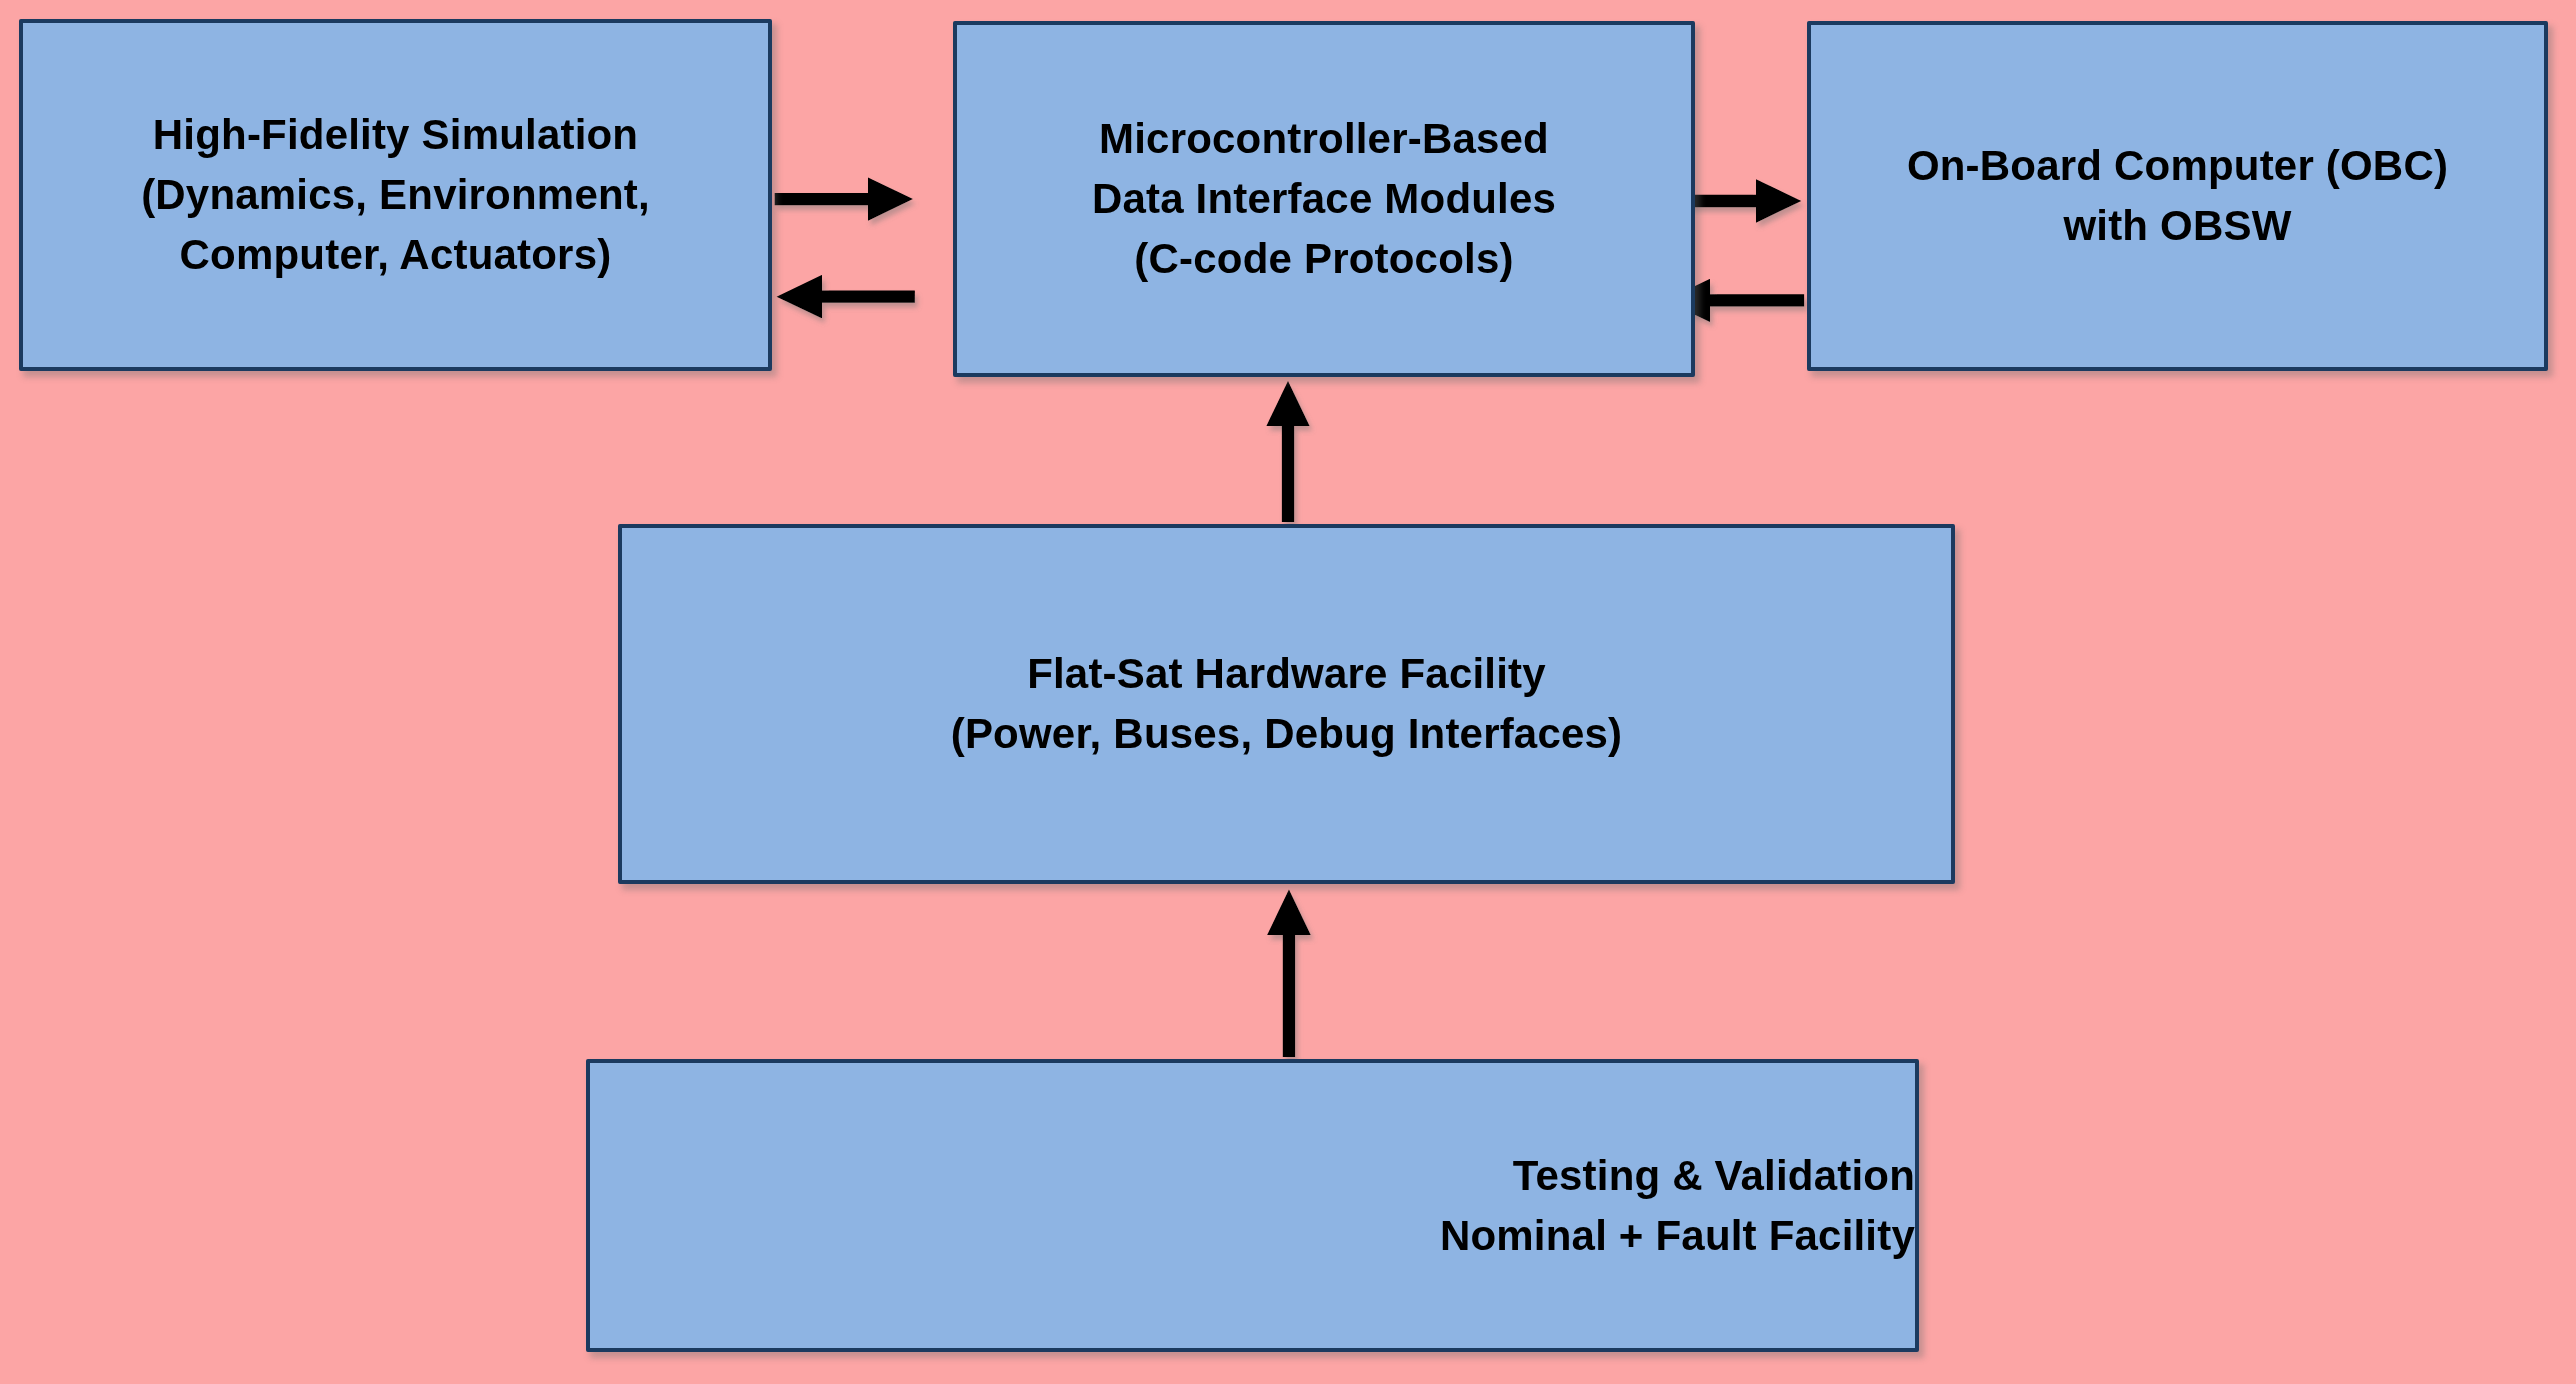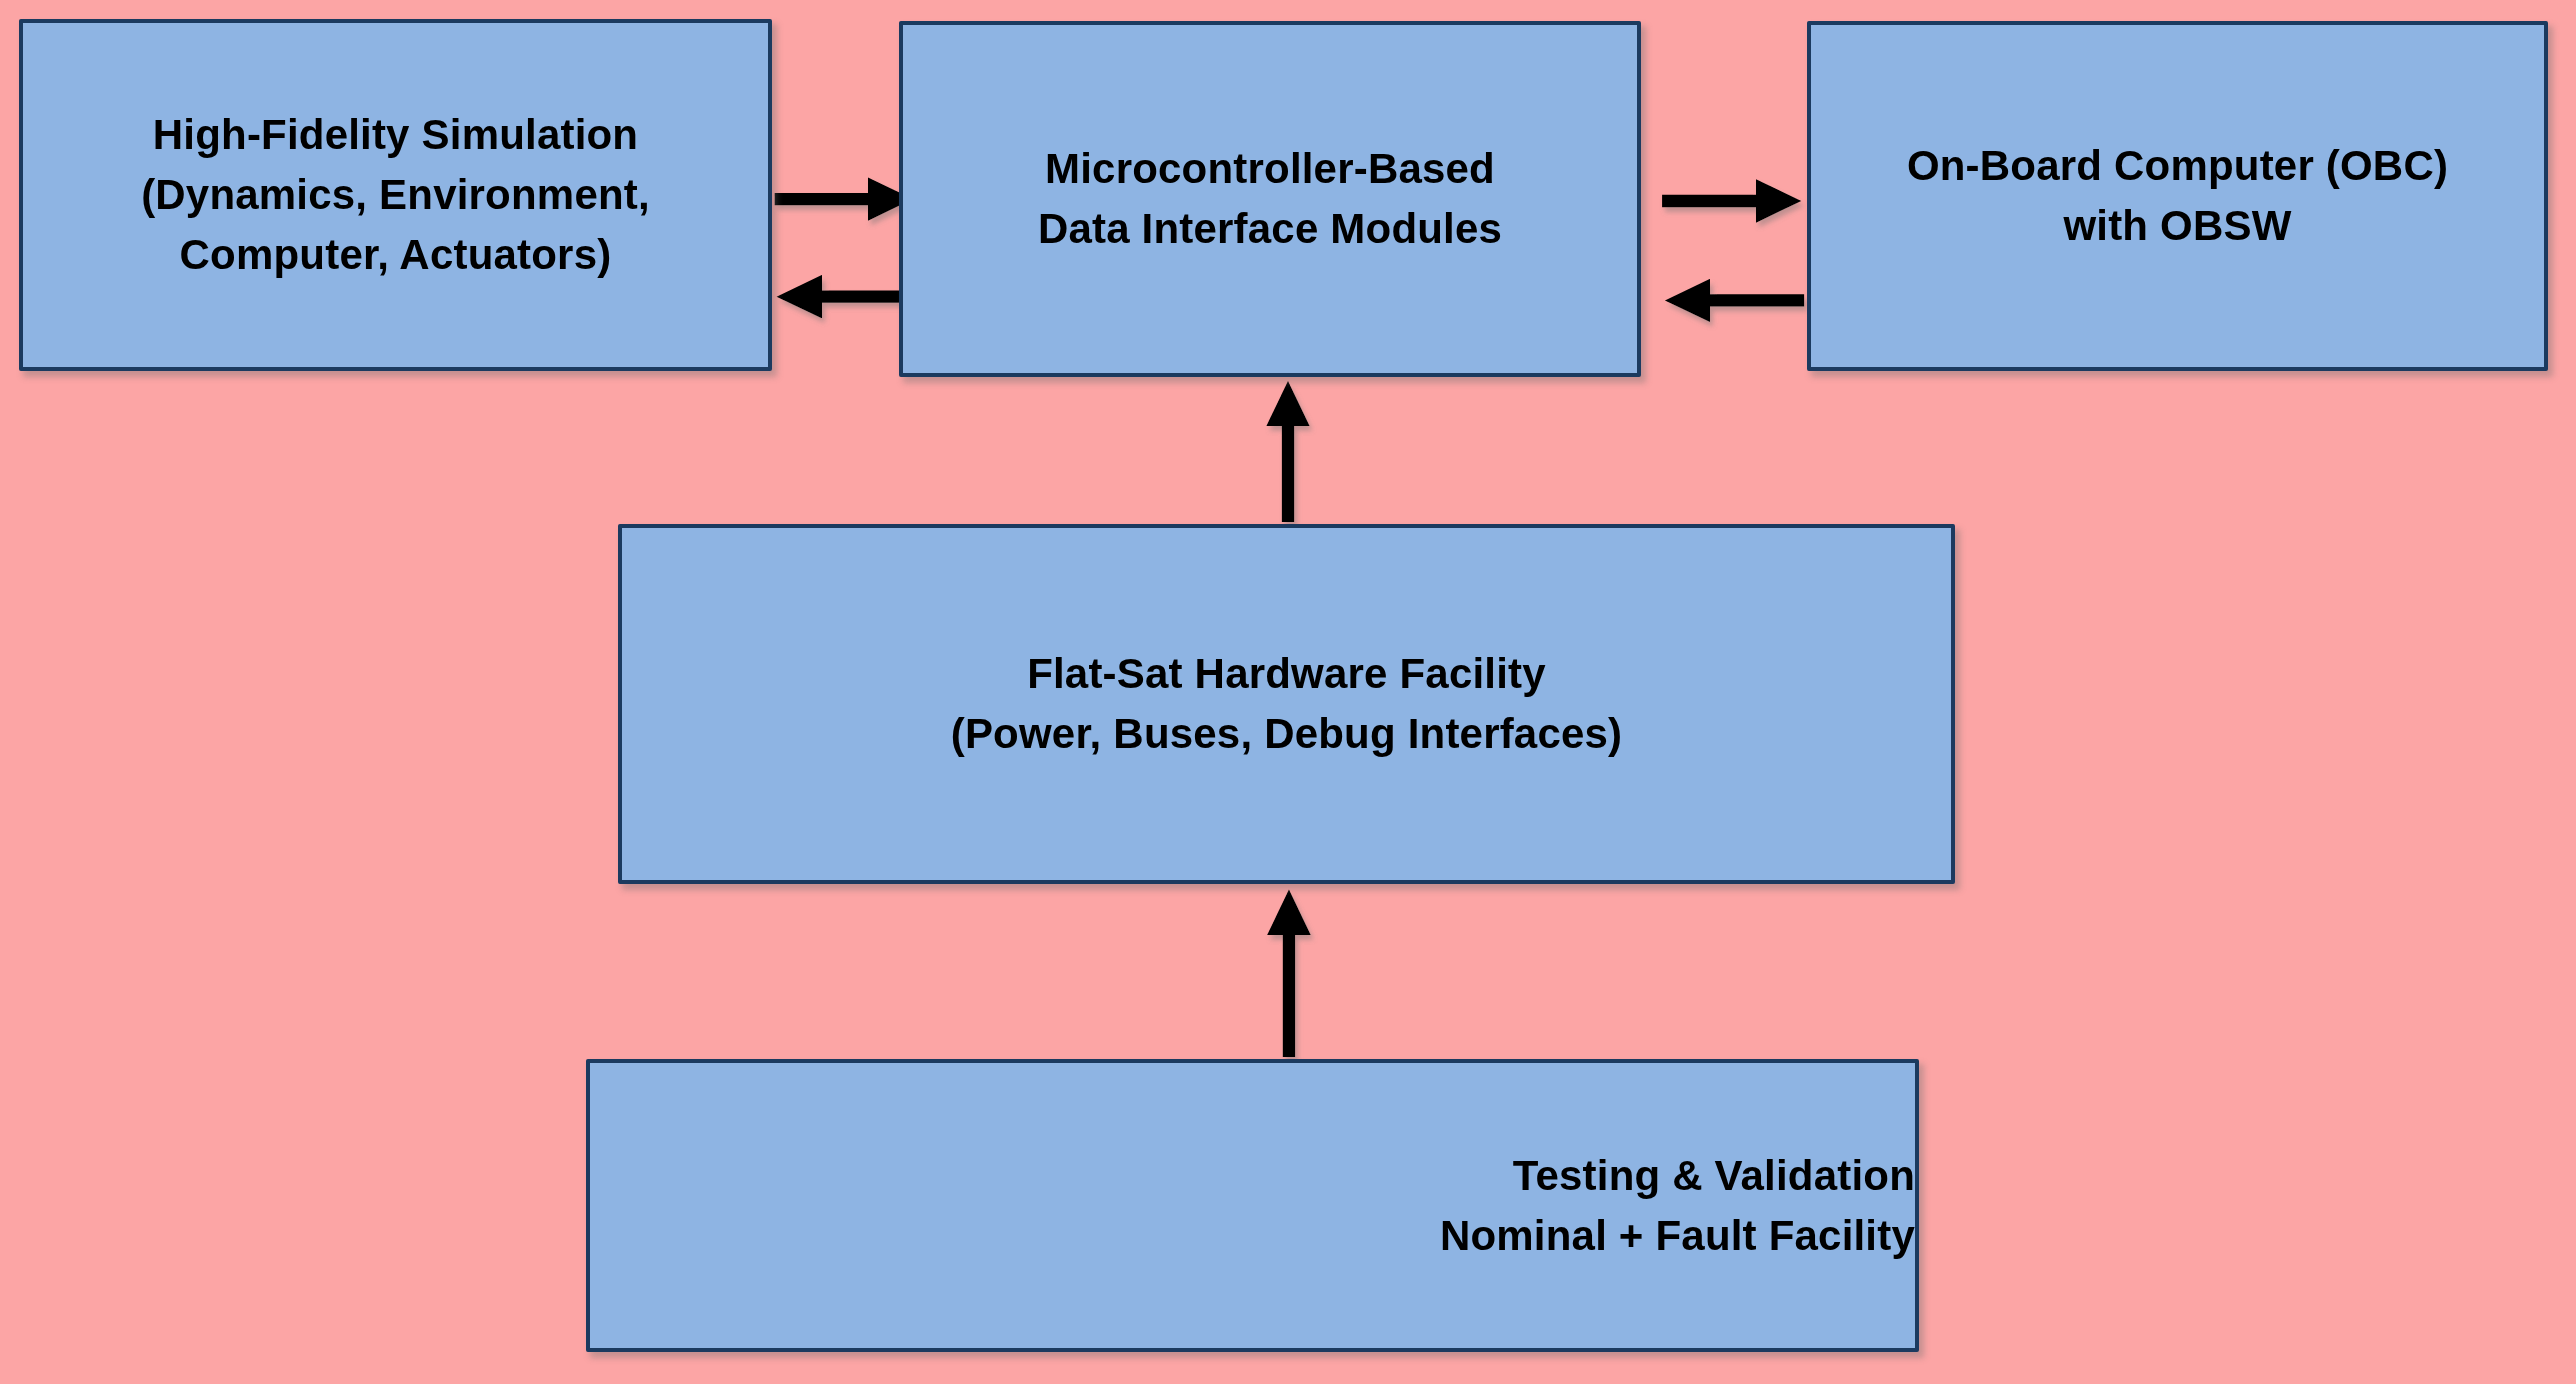--- a/index.html
+++ b/index.html
@@ -39,21 +39,21 @@
   .node .line {
     font-size: 42px;
     line-height: 60px;
     font-weight: 600;
     color: #000000;
     letter-spacing: 0.2px;
     white-space: nowrap;
   }
   
   #node-sim      { left: 19px;   top: 19px;   width: 753px;  height: 352px; }
-  #node-mcu      { left: 899px;  top: 21px;   width: 742px;  height: 356px; }
+  #node-mcu      { left: 953px;  top: 21px;   width: 742px;  height: 356px; }
   #node-obc      { left: 1807px; top: 21px;   width: 741px;  height: 350px; }
   #node-flatsat  { left: 618px;  top: 524px;  width: 1337px; height: 360px; }
   #node-testing  { left: 586px;  top: 1059px; width: 1333px; height: 293px; align-items: flex-end; }
 </style>
 </head>
 <body>
 
 <div class="canvas">
 
   <svg class="arrow-layer" viewBox="0 0 2720 1462" xmlns="http://www.w3.org/2000/svg">
@@ -77,20 +77,21 @@
 
   <div class="node" id="node-sim">
     <div class="line">High-Fidelity Simulation</div>
     <div class="line">(Dynamics, Environment,</div>
     <div class="line">Computer, Actuators)</div>
   </div>
 
   <div class="node" id="node-mcu">
     <div class="line">Microcontroller-Based</div>
     <div class="line">Data Interface Modules</div>
+    <div class="line">(C-code Protocols)</div>
   </div>
 
   <div class="node" id="node-obc">
     <div class="line">On-Board Computer (OBC)</div>
     <div class="line">with OBSW</div>
   </div>
 
   <div class="node" id="node-flatsat">
     <div class="line">Flat-Sat Hardware Facility</div>
     <div class="line">(Power, Buses, Debug Interfaces)</div>

